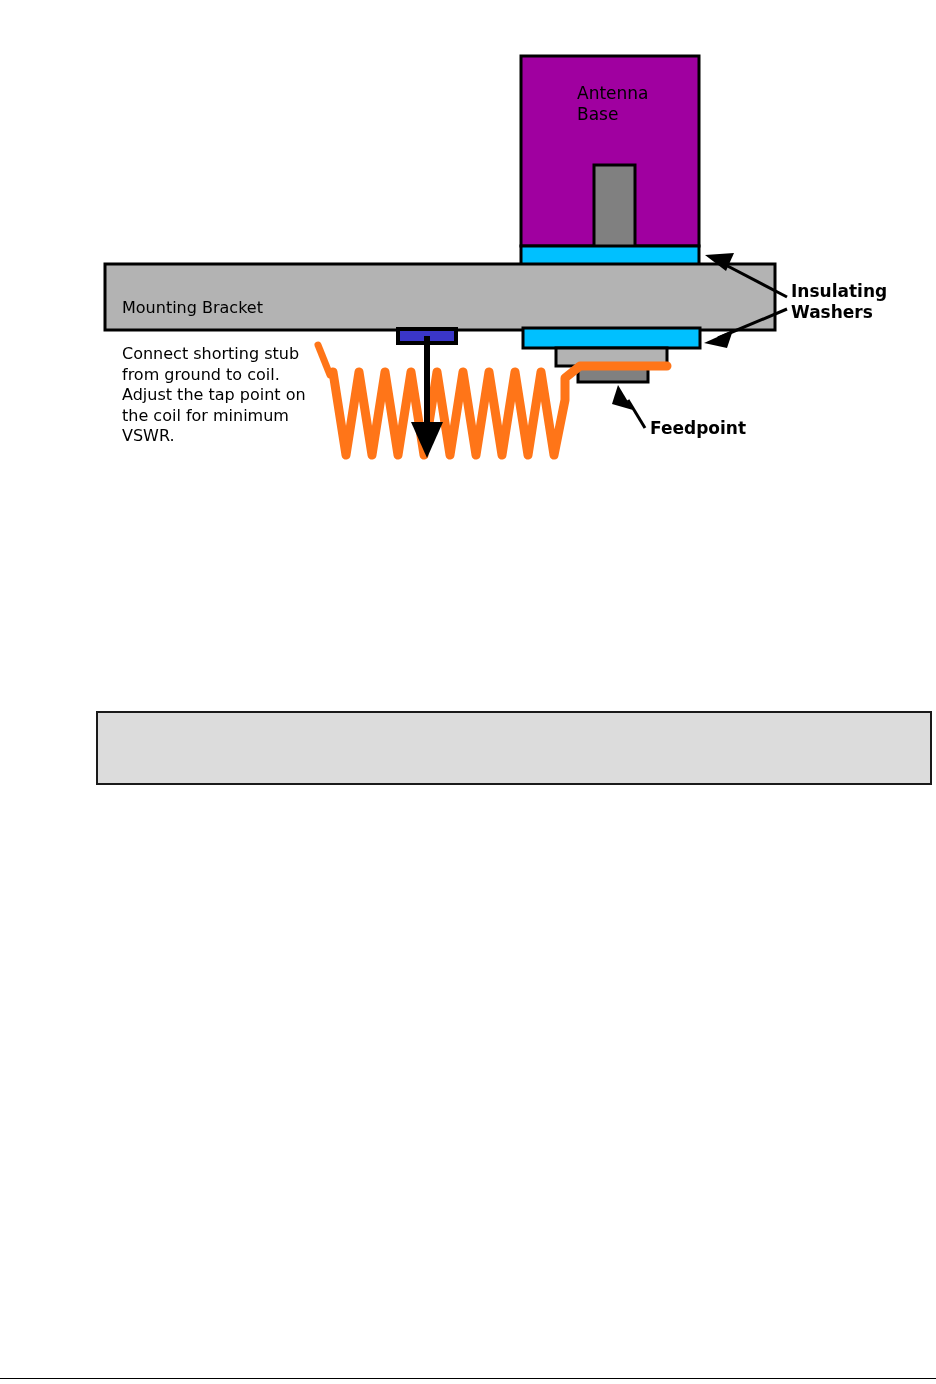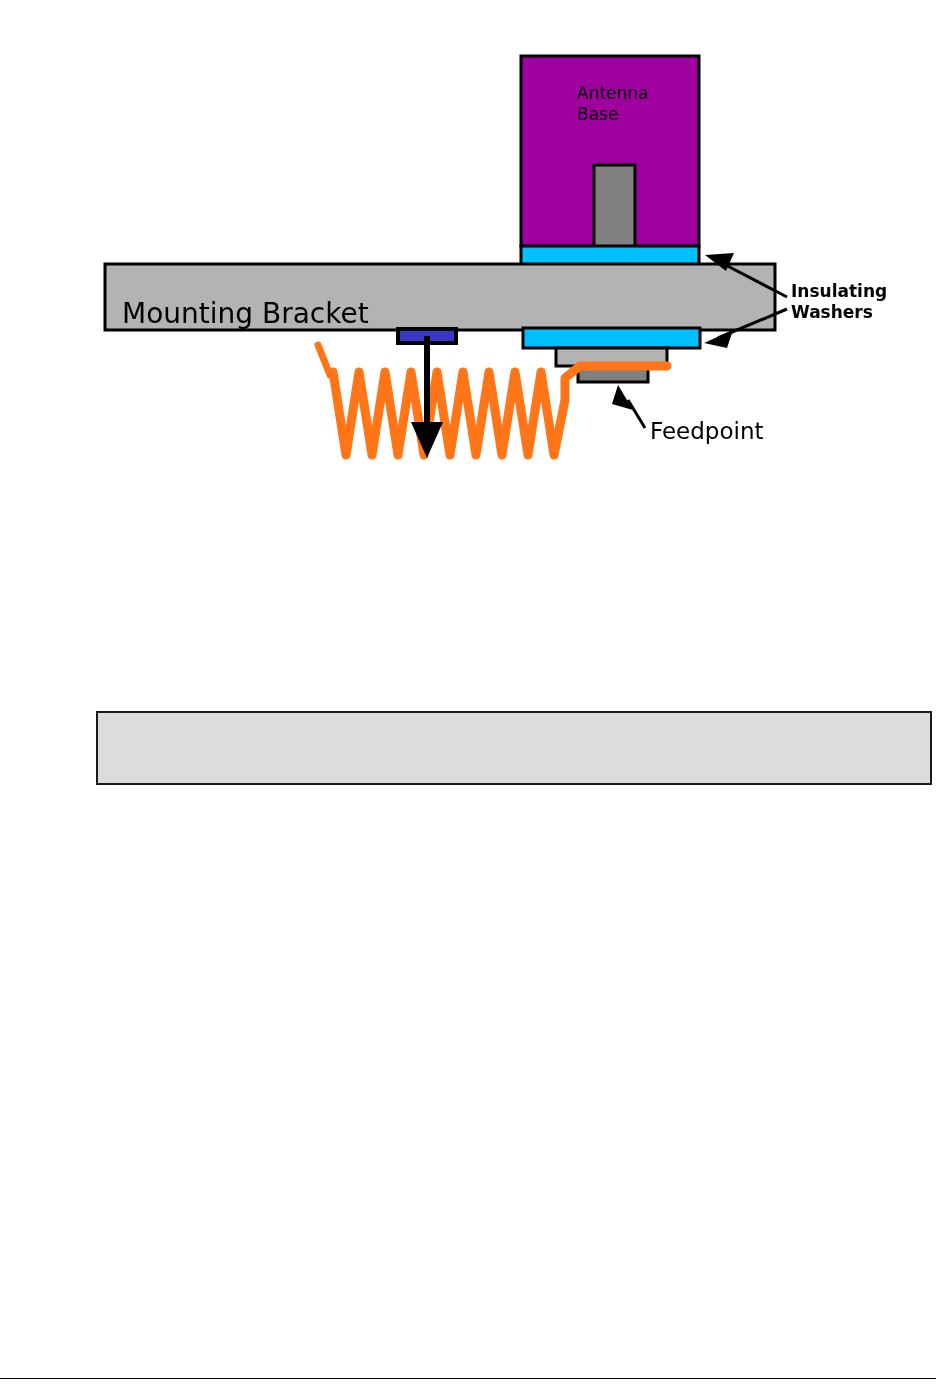--- a/index.html
+++ b/index.html
@@ -38,41 +38,42 @@
   }
   #antenna-base-label {
     left: 577px;
     top: 83px;
     font-size: 17px;
     line-height: 21px;
   }
   #mounting-bracket-label {
     left: 122px;
     top: 300px;
-    font-size: 28px;
+    font-size: 16px;
     text-align: right;
   }
   #stub-note {
     left: 122px;
     top: 344px;
     font-size: 16px;
     line-height: 20.5px;
     width: 200px;
   }
   #insulating-washers-label {
     left: 791px;
     top: 281px;
     font-size: 17px;
     line-height: 21px;
     font-weight: bold;
   }
   #feedpoint-label {
     left: 650px;
     top: 420px;
-    font-size: 23px;
+    font-size: 17px;
+    font-weight: bold;
   }
   #bottom-box {
     position: absolute;
     left: 96px;
     top: 711px;
     width: 836px;
     height: 74px;
     background: #dcdcdc;
     border: 2px solid #1a1a1a;
     box-sizing: border-box;
@@ -124,20 +125,25 @@
 
     <line x1="645" y1="428" x2="628" y2="400" stroke="#000000" stroke-width="3"></line>
     <polygon points="618,385 633,410 612,404" fill="#000000"></polygon>
   </svg>
 
   <div class="diagram-label" id="antenna-base-label">Antenna
 Base</div>
 
   <div class="diagram-label" id="mounting-bracket-label">Mounting Bracket</div>
 
+  <div class="diagram-label" id="stub-note">Connect shorting stub
+from ground to coil.
+Adjust the tap point on
+the coil for minimum
+VSWR.</div>
 
   <div class="diagram-label" id="insulating-washers-label">Insulating
 Washers</div>
 
   <div class="diagram-label" id="feedpoint-label">Feedpoint</div>
 
   <div id="bottom-box"></div>
 
   <div id="page-rule"></div>
 

